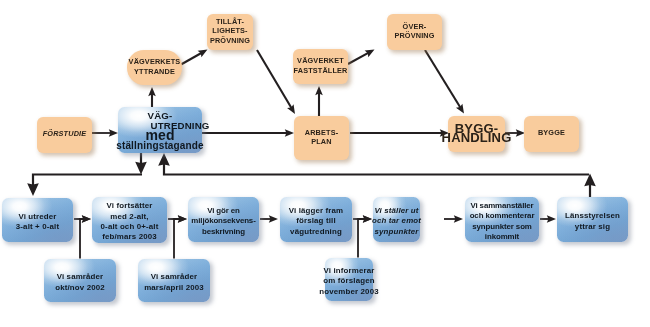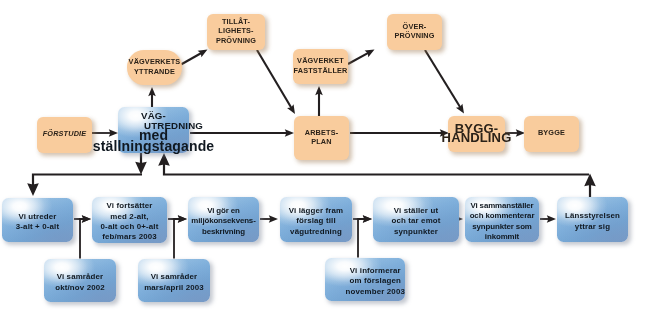--- a/index.html
+++ b/index.html
@@ -82,35 +82,35 @@
         <path d="M453.80,222.80 L463.00,219.00 L453.80,215.20 L455.40,219.00 Z"></path>
         <path d="M546.80,222.80 L556.00,219.00 L546.80,215.20 L548.40,219.00 Z"></path>
       </g>
 </svg>
 <div id="nodes">
       <div class="node orange" style="left: 37px; top: 117px; width: 55px; height: 36px; font-size: 7.3px;">
         <div style="line-height: 9.2px; transform: translateY(-1.4px); font-style: italic;">
           <span class="lbl">FÖRSTUDIE</span>
         </div>
       </div>
-      <div class="node blue" style="left: 118px; top: 107px; width: 71px; height: 46px;">
+      <div class="node blue" style="left: 118px; top: 107px; width: 84px; height: 46px;">
         <div style="transform: translateY(0.7px);">
           <span class="lbl" style="font-size: 9.7px; line-height: 9.8px;">VÄG-</span>
           <span class="lbl" style="font-size: 9.7px; line-height: 10.3px; padding-left: 40px;">UTREDNING</span>
           <span class="lbl" style="font-size: 14px; line-height: 9.5px;">med</span>
-          <span class="lbl" style="font-size: 14px; line-height: 10.4px;">ställningstagande</span>
+          <span class="lbl" style="font-size: 10px; line-height: 10.4px;">ställningstagande</span>
         </div>
       </div>
       <div class="node orange" style="left: 127px; top: 50px; width: 55px; height: 35px; font-size: 7.3px; border-radius: 17px;">
         <div style="line-height: 9.2px; transform: translateY(-1.4px);">
           <span class="lbl">VÄGVERKETS</span>
           <span class="lbl">YTTRANDE</span>
         </div>
       </div>
-      <div class="node orange" style="left: 207px; top: 14px; width: 58px; height: 36px; font-size: 7.3px;">
+      <div class="node orange" style="left: 207px; top: 14px; width: 46px; height: 36px; font-size: 7.3px;">
         <div style="line-height: 9.2px; transform: translateY(-1.4px);">
           <span class="lbl">TILLÅT-</span>
           <span class="lbl">LIGHETS-</span>
           <span class="lbl">PRÖVNING</span>
         </div>
       </div>
       <div class="node orange" style="left: 293px; top: 49px; width: 55px; height: 35px; font-size: 7.3px;">
         <div style="line-height: 9.2px; transform: translateY(-1.4px);">
           <span class="lbl">VÄGVERKET</span>
           <span class="lbl">FASTSTÄLLER</span>
@@ -160,21 +160,21 @@
           <span class="lbl">beskrivning</span>
         </div>
       </div>
       <div class="node blue" style="left: 280px; top: 197px; width: 72px; height: 45px; font-size: 7.9px;">
         <div style="line-height: 10.4px; transform: translateY(1.5px);">
           <span class="lbl">Vi lägger fram</span>
           <span class="lbl">förslag till</span>
           <span class="lbl">vägutredning</span>
         </div>
       </div>
-      <div class="node blue" style="left: 373px; top: 197px; width: 86px; height: 45px; font-size: 7.9px;">
+      <div class="node blue" style="left: 373px; top: 197px; width: 47px; height: 45px; font-size: 7.9px; font-style: italic;">
         <div style="line-height: 10.4px; transform: translateY(1.5px);">
           <span class="lbl">Vi ställer ut</span>
           <span class="lbl">och tar emot</span>
           <span class="lbl">synpunkter</span>
         </div>
       </div>
       <div class="node blue" style="left: 465px; top: 197px; width: 74px; height: 45px; font-size: 7.9px; letter-spacing: -0.1px; align-items: center;">
         <div style="line-height: 10.4px; transform: translateY(1.5px);">
           <span class="lbl">Vi sammanställer</span>
           <span class="lbl">och kommenterar</span>
@@ -193,21 +193,21 @@
           <span class="lbl">Vi samråder</span>
           <span class="lbl">okt/nov 2002</span>
         </div>
       </div>
       <div class="node blue" style="left: 138px; top: 259px; width: 72px; height: 43px; font-size: 7.9px;">
         <div style="line-height: 10.4px; transform: translateY(1.5px);">
           <span class="lbl">Vi samråder</span>
           <span class="lbl">mars/april 2003</span>
         </div>
       </div>
-      <div class="node blue" style="left: 325px; top: 258px; width: 80px; height: 43px; font-size: 7.9px; justify-content: flex-end;">
+      <div class="node blue" style="left: 325px; top: 258px; width: 48px; height: 43px; font-size: 7.9px;">
         <div style="line-height: 10.4px; transform: translateY(1.5px);">
           <span class="lbl">Vi informerar</span>
           <span class="lbl">om förslagen</span>
           <span class="lbl">november 2003</span>
         </div>
       </div>
     </div>
 </div>
 
 </body></html>

